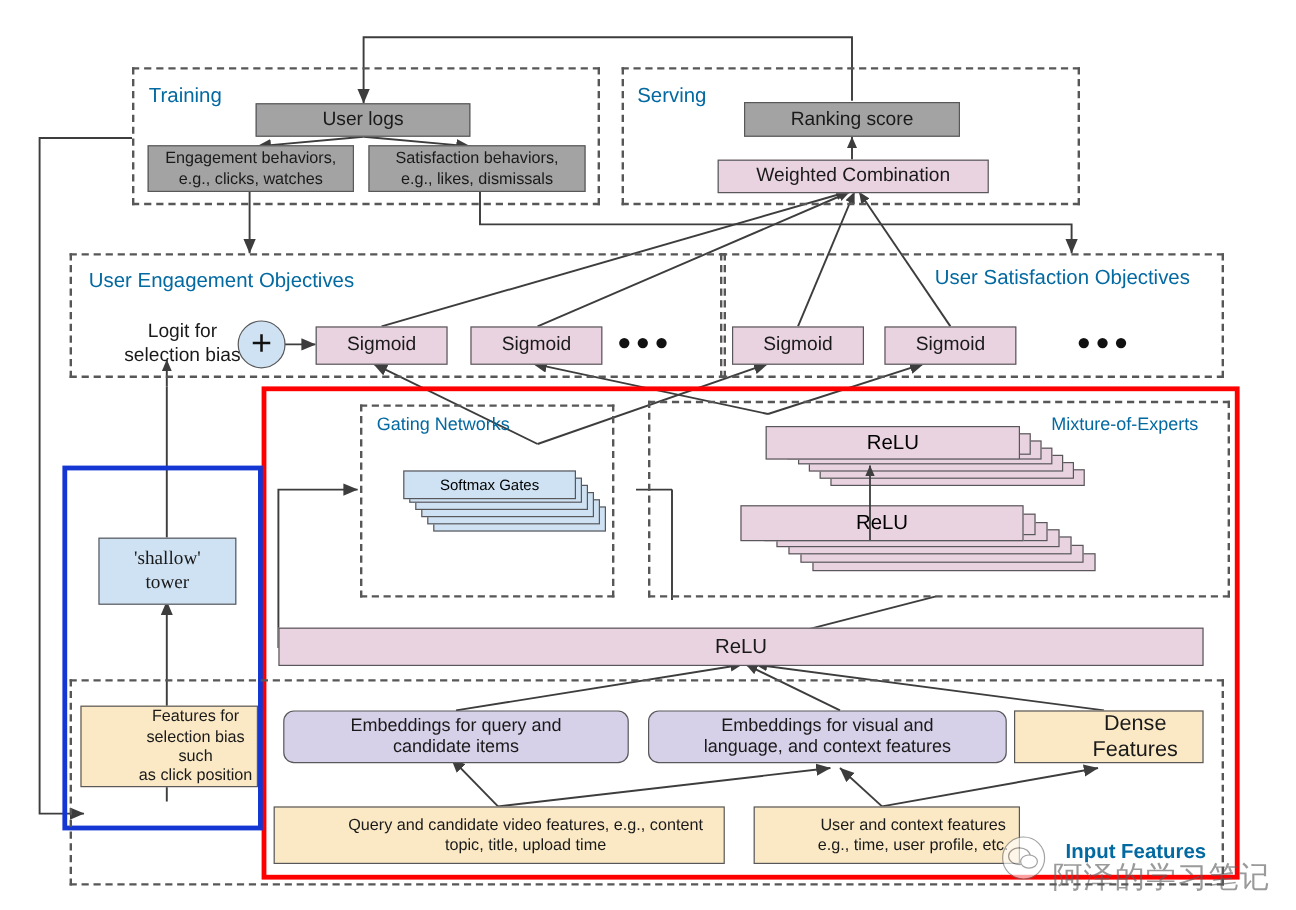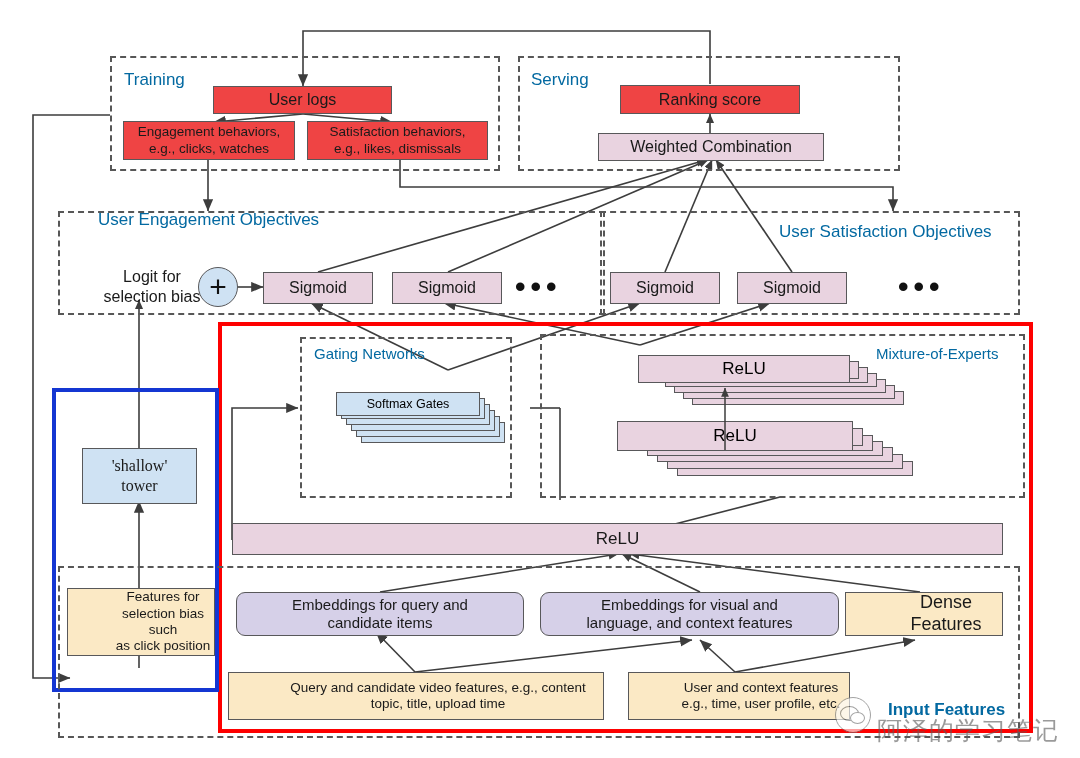--- a/index.html
+++ b/index.html
@@ -6,21 +6,21 @@
   body{font-family:"Liberation Sans",sans-serif;}
   #stage{position:relative;width:1080px;height:758px;background:#fff;overflow:hidden;}
   .svgl{position:absolute;left:0;top:0;width:1080px;height:758px;pointer-events:none;}
 
   .grp{position:absolute;border:2px dashed #575757;box-sizing:border-box;}
   .grp-label{position:absolute;font-size:17px;color:#0369a1;white-space:nowrap;}
 
   .box{position:absolute;box-sizing:border-box;border:1.6px solid #58585a;
        display:flex;align-items:center;justify-content:center;text-align:center;
        font-size:16px;color:#1a1a1a;line-height:1.22;}
-  .green{background:#ef4444;}
+  .green{background:#a3a3a3;}
   .pink{background:#e9d3e0;}
   .blue{background:#cfe2f3;}
   .purple{background:#d6d0e8;border-radius:9px;}
   .tan{background:#fbe9c5;padding-left:44px;}
   .small{font-size:13.5px;}
   .tiny{font-size:12.5px;}
 
   .stack{position:absolute;}
   .stack .layer{position:absolute;box-sizing:border-box;border:1.4px solid #58585a;}
   .stack .front{display:flex;align-items:center;justify-content:center;}
@@ -124,21 +124,21 @@
 e.g., likes, dismissals</div>
 
   <div class="grp" style="left:518px;top:56px;width:382px;height:115px;"></div>
   <div class="grp-label" style="left:531px;top:70px;">Serving</div>
 
   <div class="box green" style="left:620px;top:85px;width:180px;height:29px;">Ranking score</div>
 
   <div class="box pink" style="left:598px;top:133px;width:226px;height:28px;">Weighted Combination</div>
 
   <div class="grp" style="left:58px;top:211px;width:547px;height:104px;"></div>
-  <div class="grp-label" style="left:74px;top:210px;margin-left:24px;">User Engagement Objectives</div>
+  <div class="grp-label" style="left:74px;top:224px;">User Engagement Objectives</div>
 
   <div style="position:absolute;left:96px;top:267px;width:112px;text-align:center;font-size:16px;
               color:#1a1a1a;line-height:1.25;white-space:pre-line;">Logit for
 selection bias</div>
 
   <div class="plus" style="left:198px;top:267px;width:38px;height:38px;">+</div>
 
   <div class="box pink" style="left:263px;top:272px;width:110px;height:32px;">Sigmoid</div>
   <div class="box pink" style="left:392px;top:272px;width:110px;height:32px;">Sigmoid</div>
   <div class="dots" style="left:515px;top:270px;">•••</div>

